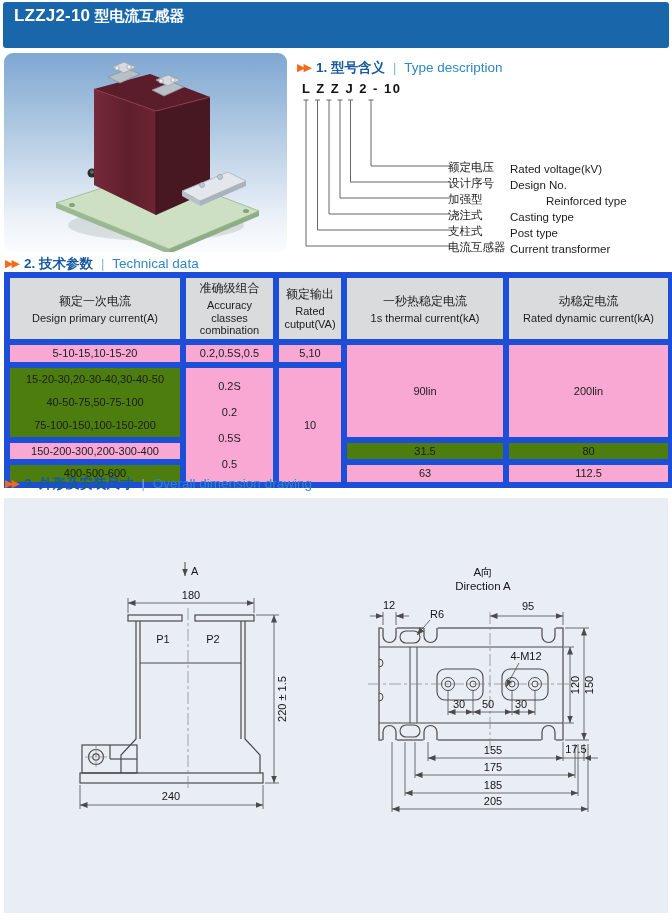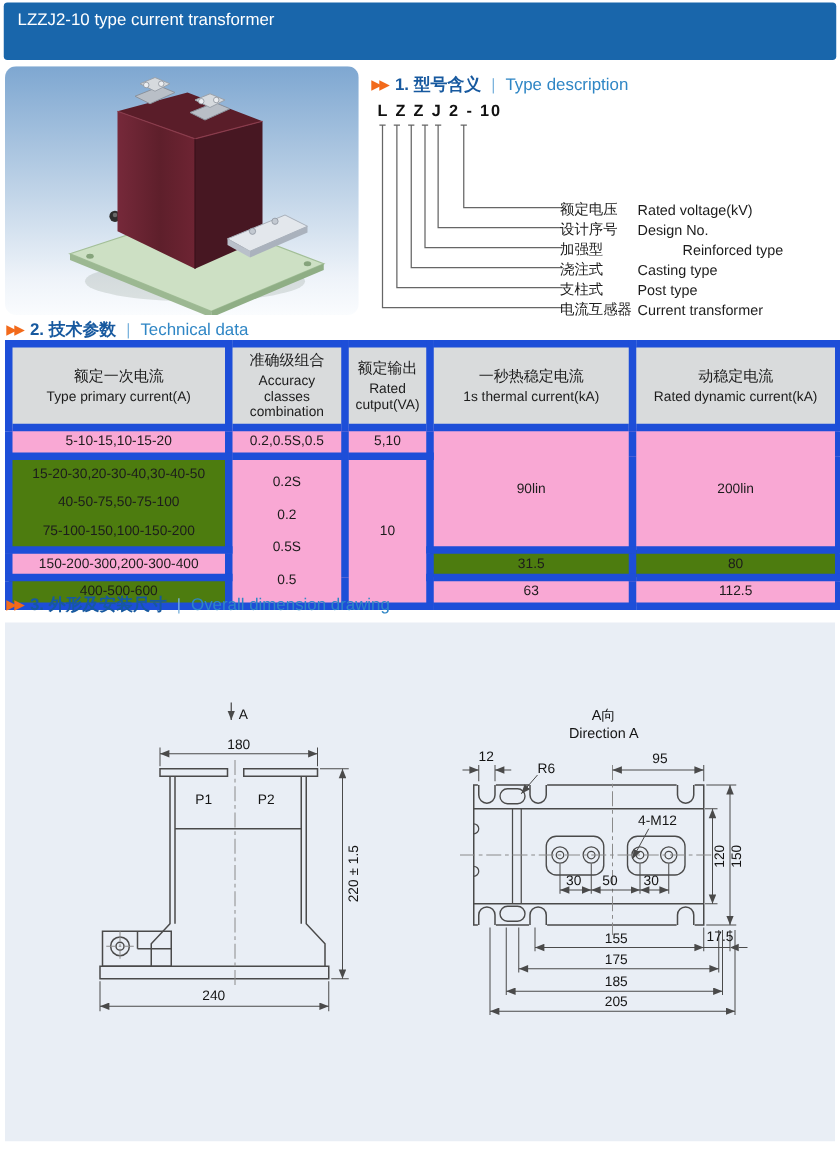--- a/index.html
+++ b/index.html
@@ -48,21 +48,21 @@
   svg text { font-family:"Liberation Sans",sans-serif; font-size:11px; fill:#151515; }
   svg text.vtitle { font-size:11.5px; }
   .s1-head { left:297px; top:59px; }
   .s2-head { left:5px; top:255px; }
   .s3-head { left:5px; top:475px; }
 </style>
 </head>
 <body>
 
 <div class="abs header-bar">
-  <div class="header-line2">LZZJ2-10 type current transformer</div>
+  <div class="header-line1"><span class="model">LZZJ2-10</span><span> 型电流互感器</span></div>
 </div>
 
 <div class="abs photo-panel">
   <svg viewBox="0 0 283 199" width="283" height="199">
     <defs>
       <linearGradient id="pbg" x1="0" y1="0" x2="0" y2="1">
         <stop offset="0" stop-color="#7ea7d1"></stop>
           <stop offset="0.45" stop-color="#b9cfe5"></stop>
         <stop offset="0.85" stop-color="#eef3f9"></stop>
           <stop offset="1" stop-color="#fafcfe"></stop>
@@ -166,21 +166,21 @@
       <col style="width:176px">
       <col style="width:93px">
       <col style="width:68px">
       <col style="width:162px">
       <col style="width:165px">
     </colgroup>
   <thead>
     <tr>
       <th>
           <div class="th-zh">额定一次电流</div>
-          <div class="th-en">Type primary current(A)</div>
+          <div class="th-en">Design primary current(A)</div>
         </th>
       <th>
           <div class="th-zh">准确级组合</div>
           <div class="th-en">Accuracy classes combination</div>
         </th>
       <th>
           <div class="th-zh">额定输出</div>
           <div class="th-en">Rated cutput(VA)</div>
         </th>
       <th>

